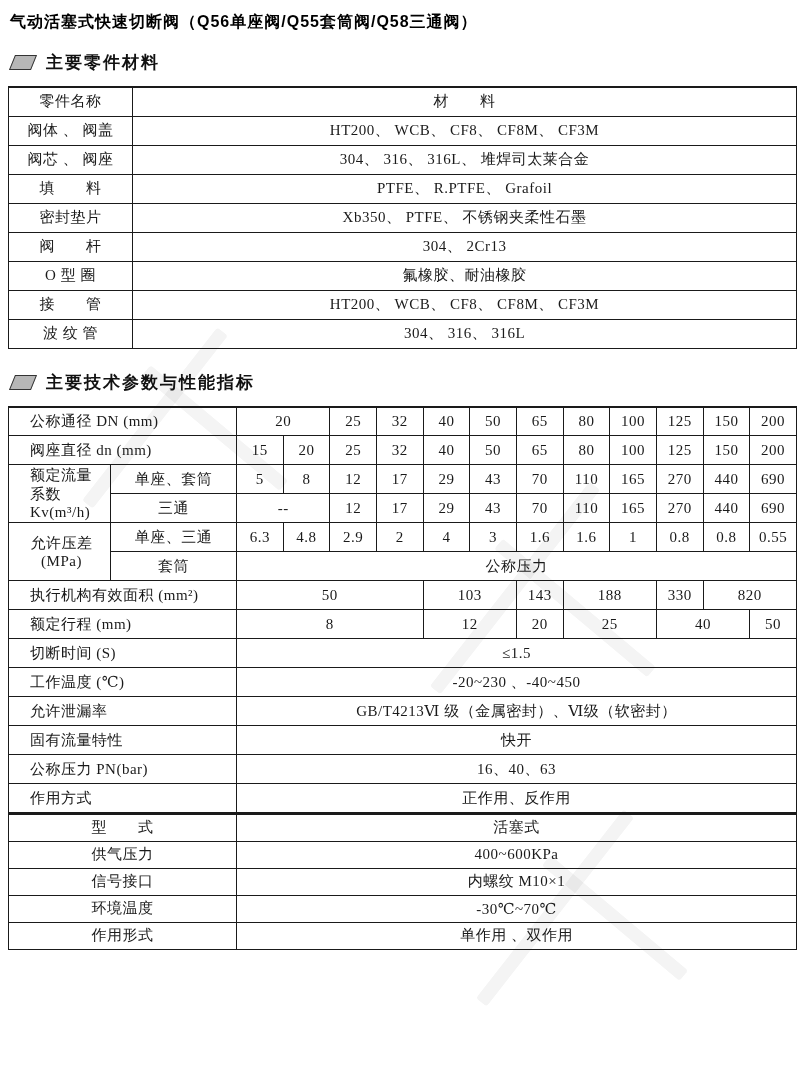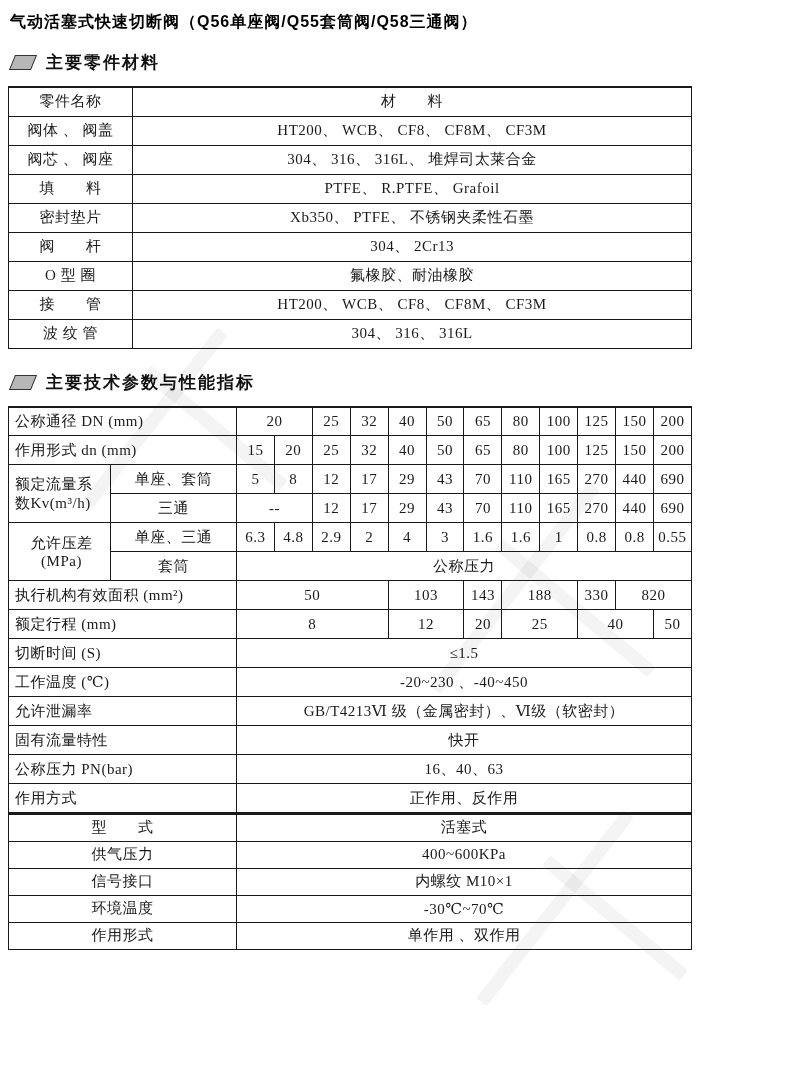--- a/index.html
+++ b/index.html
@@ -21,33 +21,33 @@
   }
   .sec1 { margin:0 0 12px 4px; }
   .sec2 { margin:22px 0 12px 4px; }
   .sec3 { margin:24px 0 12px 4px; }
   .pgram {
     display:inline-block; width:22px; height:15px;
     background:#b7b7b7; border:1.5px solid #333;
     transform:skewX(-22deg); flex:0 0 auto;
   }
   table {
-    border-collapse:collapse; table-layout:fixed; width:684px;
+    border-collapse:collapse; table-layout:fixed; width:789px;
     border:1px solid #1a1a1a; border-top:2px solid #1a1a1a;
     background:transparent;
   }
   td {
     border:1px solid #1a1a1a; text-align:center; vertical-align:middle;
     padding:1px 3px; font-size:15px; letter-spacing:0.5px;
     overflow:hidden; background:transparent;
   }
   .t1 td { height:29px; }
   .t2 td { height:29px; font-size:15px; }
   .t3 td { height:27px; }
-  td.lbl { text-align:left; padding-left:6px; }
+  td.lbl { text-align:left; padding-left:21px; }
   td.ctr { text-align:center;padding-left:7px; }
   
   .wm { position:absolute; pointer-events:none; z-index:0; }
   .wm i {
     position:absolute; display:block; border-left:14px solid rgba(0,0,0,0.045);
     border-radius:4px;
   }
   .content { position:relative; z-index:1; }
 </style>
 </head>
@@ -146,21 +146,21 @@
           <td>40</td>
           <td>50</td>
           <td>65</td>
           <td>80</td>
           <td>100</td>
           <td>125</td>
           <td>150</td>
           <td>200</td>
         </tr>
         <tr>
-          <td colspan="2" class="lbl">作用形式 dn (mm)</td>
+          <td colspan="2" class="lbl">阀座直径 dn (mm)</td>
           <td>15</td>
           <td>20</td>
           <td>25</td>
           <td>32</td>
           <td>40</td>
           <td>50</td>
           <td>65</td>
           <td>80</td>
           <td>100</td>
           <td>125</td>

